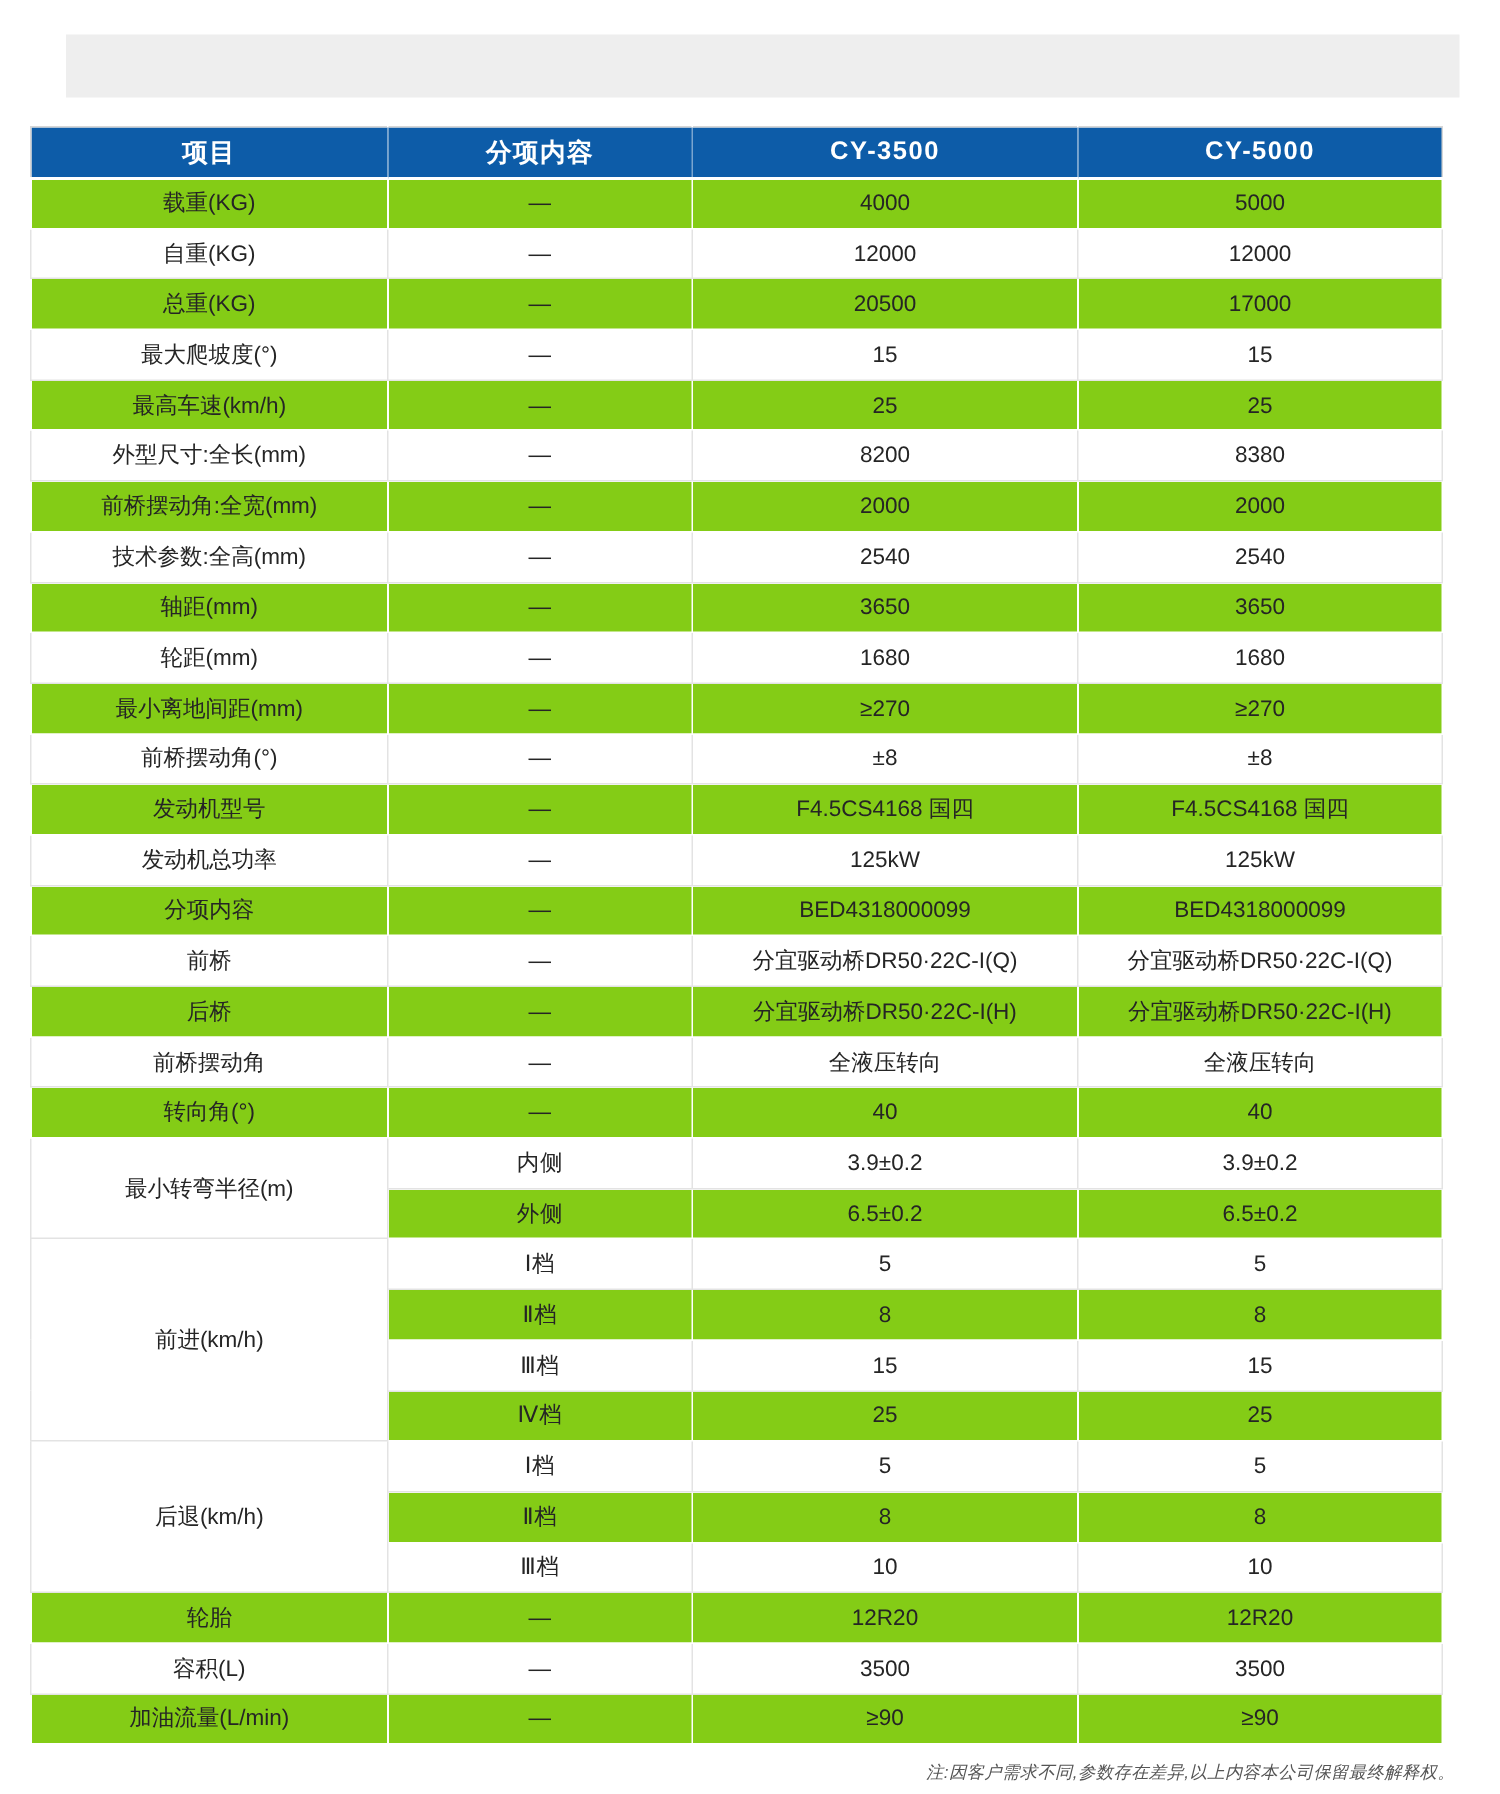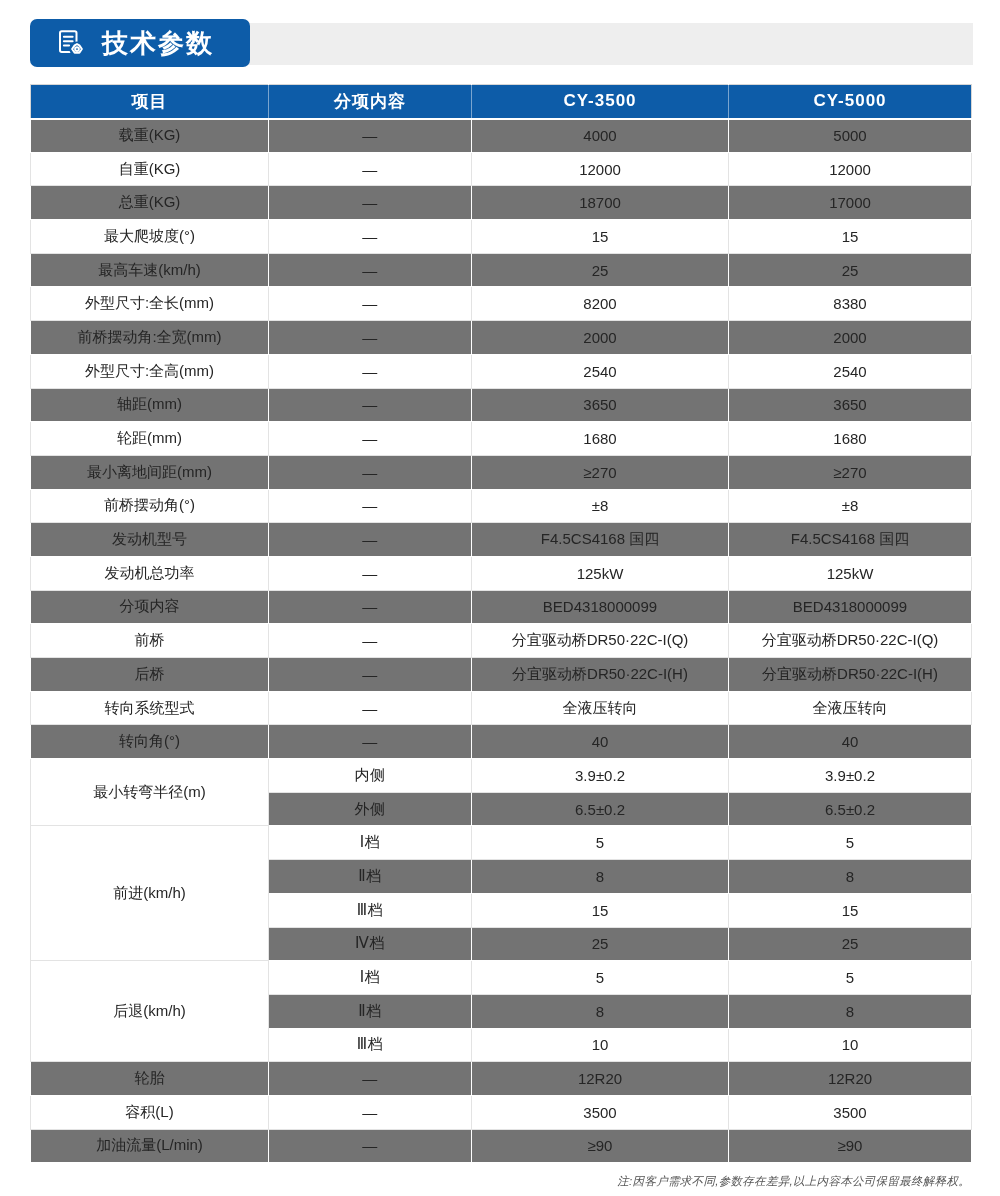--- a/index.html
+++ b/index.html
@@ -26,21 +26,21 @@
     display: flex; align-items: center; gap: 16px;
     padding-left: 26px;
   }
   .banner .title {
     color: #ffffff; font-size: 26px; font-weight: bold; letter-spacing: 2px;
     line-height: 1;
   }
   .banner .icon { width: 30px; height: 30px; display: block; }
 
   
-  .spec-table-wrap { position: absolute; left: 30px; top: 84px; width: 941px; z-index: 2; }
+  .spec-table-wrap { position: absolute; left: 20px; top: 84px; width: 941px; z-index: 2; }
   table.spec-table {
     width: 941px; table-layout: fixed; border-collapse: collapse;
     border: 1px solid #d6d6d6;
   }
   .spec-table col.c-item { width: 238px; }
   .spec-table col.c-sub  { width: 203px; }
   .spec-table col.c-v1   { width: 257px; }
   .spec-table col.c-v2   { width: 243px; }
 
   .spec-table thead th {
@@ -53,21 +53,21 @@
   }
   .spec-table thead th:last-child { border-right: none; }
 
   .spec-table td {
     height: 33.7px; text-align: center; vertical-align: middle;
     font-size: 15px; color: #252525;
     border: 1px solid #e3e3e3;
     background: #ffffff;
     overflow: hidden; white-space: nowrap;
   }
-  .spec-table tr.gray td { background: #737373; border-color: #ffffff; }
+  .spec-table tr.gray td { background: #84cc16; border-color: #ffffff; }
   .spec-table td.merged {
     background: #ffffff !important;
     border-color: #e3e3e3 !important;
     border-right: 1px solid #e3e3e3 !important;
   }
   .spec-table td.col-sub { letter-spacing: 0.5px; }
 
   
   .footnote {
     position: absolute; right: 30px; top: 1174px;
@@ -76,32 +76,20 @@
     font-style: italic;
   }
 </style>
 </head>
 <body>
 
 <div class="page">
 
   <div class="banner-strip"></div>
 
-  <div class="banner">
-    <svg class="icon" viewBox="0 0 24 24" fill="none" stroke="#ffffff" stroke-width="1.6" stroke-linecap="round">
-      <rect x="3.2" y="2.6" width="13.2" height="16.6" rx="1.4"></rect>
-      <line x1="6.3" y1="7" x2="13.3" y2="7"></line>
-      <line x1="6.3" y1="10.5" x2="13.3" y2="10.5"></line>
-      <line x1="6.3" y1="14" x2="10.5" y2="14"></line>
-      <circle cx="16.8" cy="16.8" r="6.1" fill="#0d5ca8" stroke="none"></circle>
-      <path d="M16.8 12.9 L18.7 13.9 L20.7 16.8 L18.7 19.7 L14.9 19.7 L12.9 16.8 L14.9 13.9 Z" stroke-linejoin="round"></path>
-      <circle cx="16.8" cy="16.8" r="1.5"></circle>
-    </svg>
-    <span class="title">技术参数</span>
-  </div>
 
   <div class="spec-table-wrap">
     <table class="spec-table">
       <colgroup>
         <col class="c-item">
           <col class="c-sub">
           <col class="c-v1">
           <col class="c-v2">
       </colgroup>
       <thead>
@@ -121,21 +109,21 @@
           </tr>
           <tr class="white">
             <td class="col-item">自重(KG)</td>
             <td class="col-sub">—</td>
             <td class="col-v1">12000</td>
             <td class="col-v2">12000</td>
           </tr>
           <tr class="gray">
             <td class="col-item">总重(KG)</td>
             <td class="col-sub">—</td>
-            <td class="col-v1">18700</td>
+            <td class="col-v1">20500</td>
             <td class="col-v2">17000</td>
           </tr>
           <tr class="white">
             <td class="col-item">最大爬坡度(°)</td>
             <td class="col-sub">—</td>
             <td class="col-v1">15</td>
             <td class="col-v2">15</td>
           </tr>
           <tr class="gray">
             <td class="col-item">最高车速(km/h)</td>
@@ -149,21 +137,21 @@
             <td class="col-v1">8200</td>
             <td class="col-v2">8380</td>
           </tr>
           <tr class="gray">
             <td class="col-item">前桥摆动角:全宽(mm)</td>
             <td class="col-sub">—</td>
             <td class="col-v1">2000</td>
             <td class="col-v2">2000</td>
           </tr>
           <tr class="white">
-            <td class="col-item">外型尺寸:全高(mm)</td>
+            <td class="col-item">技术参数:全高(mm)</td>
             <td class="col-sub">—</td>
             <td class="col-v1">2540</td>
             <td class="col-v2">2540</td>
           </tr>
           <tr class="gray">
             <td class="col-item">轴距(mm)</td>
             <td class="col-sub">—</td>
             <td class="col-v1">3650</td>
             <td class="col-v2">3650</td>
           </tr>
@@ -209,21 +197,21 @@
             <td class="col-v1">分宜驱动桥DR50·22C-I(Q)</td>
             <td class="col-v2">分宜驱动桥DR50·22C-I(Q)</td>
           </tr>
           <tr class="gray">
             <td class="col-item">后桥</td>
             <td class="col-sub">—</td>
             <td class="col-v1">分宜驱动桥DR50·22C-I(H)</td>
             <td class="col-v2">分宜驱动桥DR50·22C-I(H)</td>
           </tr>
           <tr class="white">
-            <td class="col-item">转向系统型式</td>
+            <td class="col-item">前桥摆动角</td>
             <td class="col-sub">—</td>
             <td class="col-v1">全液压转向</td>
             <td class="col-v2">全液压转向</td>
           </tr>
           <tr class="gray">
             <td class="col-item">转向角(°)</td>
             <td class="col-sub">—</td>
             <td class="col-v1">40</td>
             <td class="col-v2">40</td>
           </tr>

